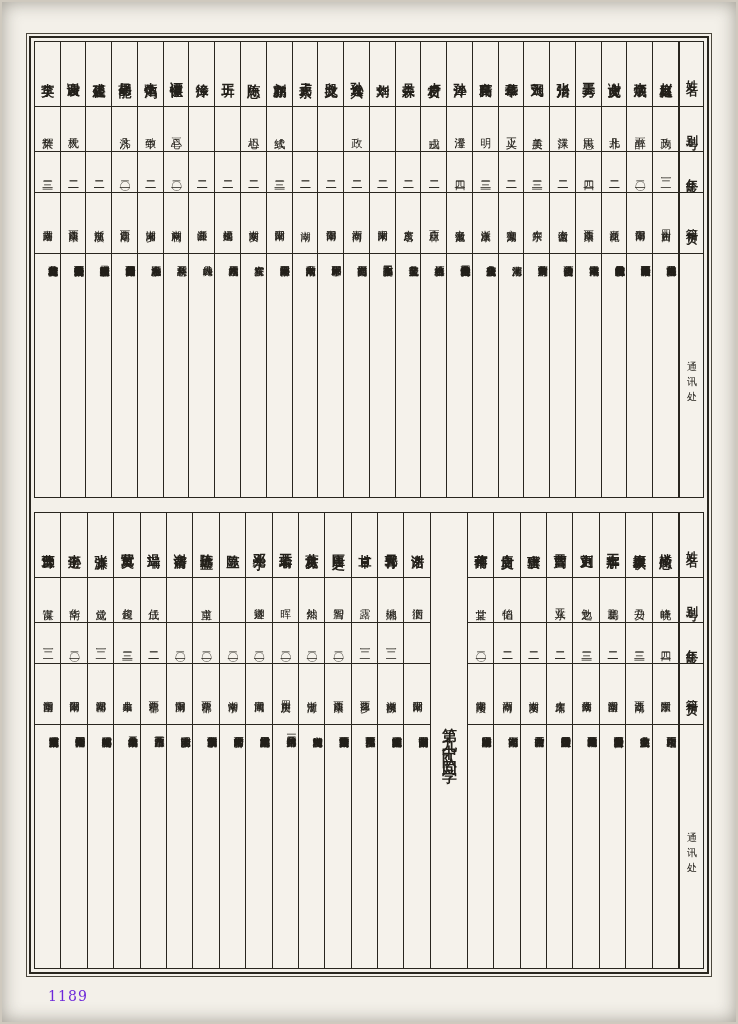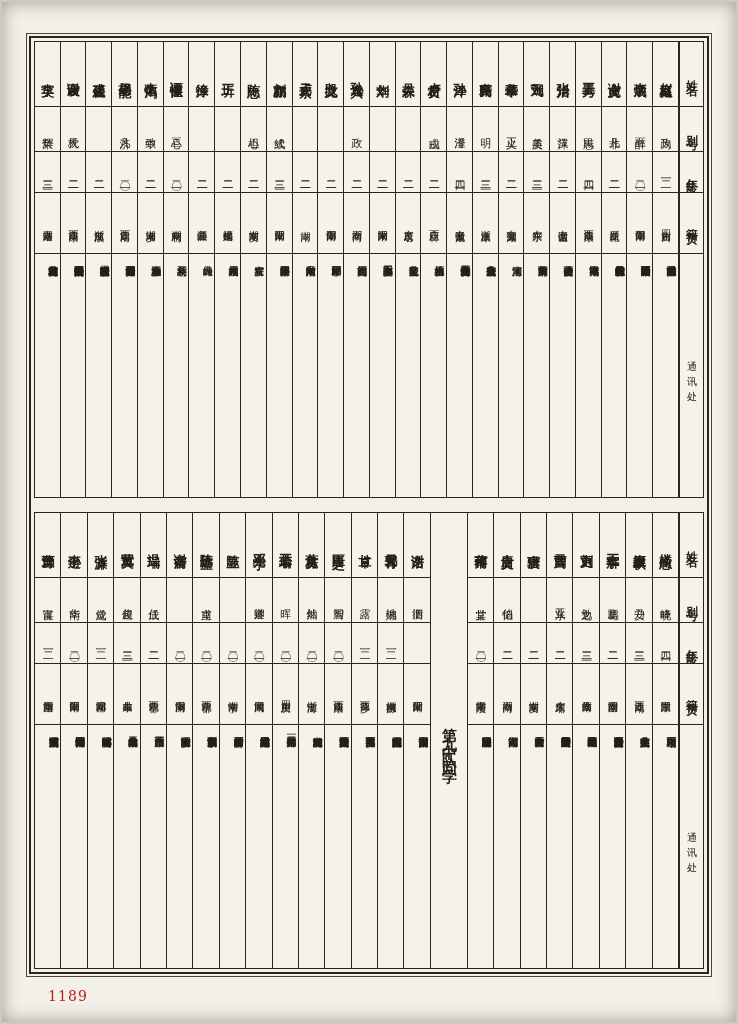--- a/index.html
+++ b/index.html
@@ -61,21 +61,21 @@
     padding:4px 1px 2px 0;
   }
   .cell-address .v{height:100%;}
   .head-label{letter-spacing:.35em;font-size:12px;font-weight:700;}
   .head-address .v{letter-spacing:1.5em;height:auto;}
   .cell-address.head-address{align-items:center;justify-content:center;padding:0;}
   .divider-cell{flex:1;border-bottom:none;}
   .divider-cell .v{font-size:15px;font-weight:700;letter-spacing:.55em;}
   .page-number{
     position:absolute;left:46px;top:986px;
-    font-size:14px;color:#b91c1c;letter-spacing:.08em;
+    font-size:14px;color:#6d28d9;letter-spacing:.08em;
     font-family:"DejaVu Serif",serif;
   }
 </style>
 </head>
 <body>
 
 <div class="page">
   <div class="frame">
     <div class="grid">
         <div class="col col-head">

